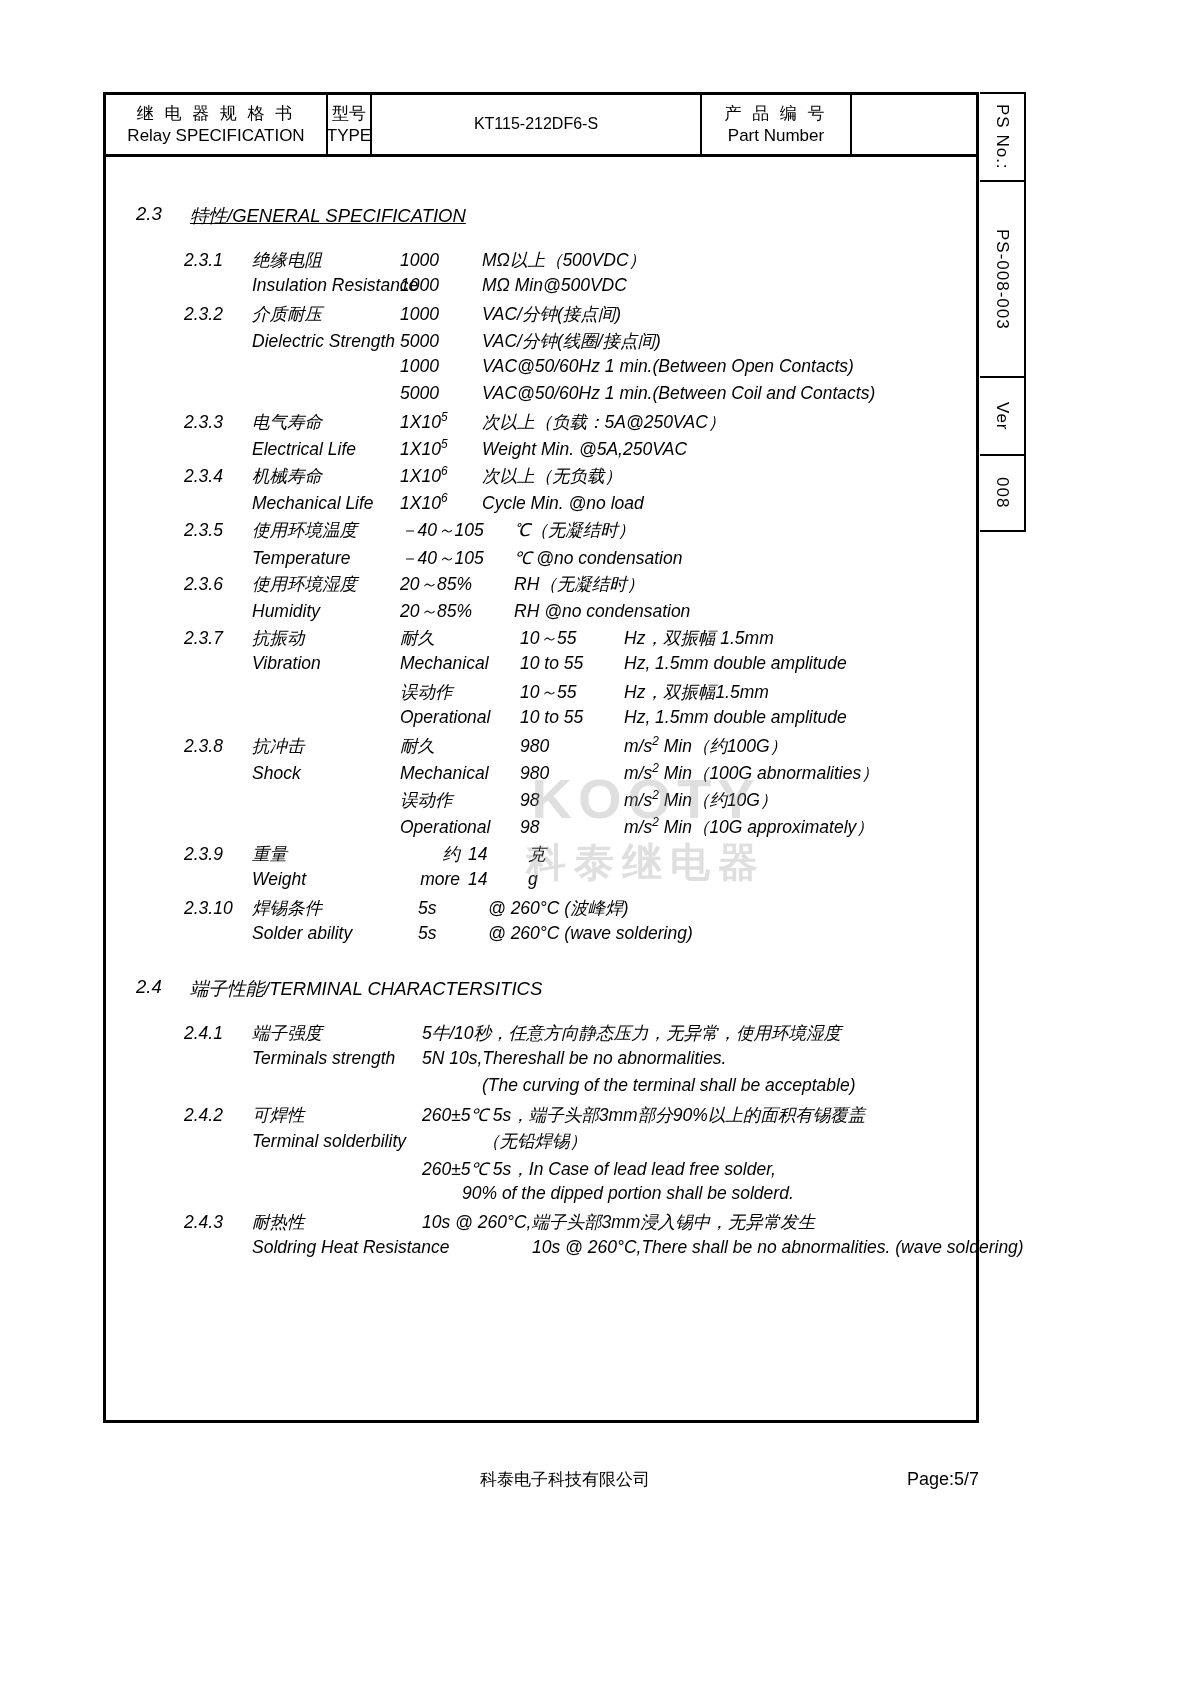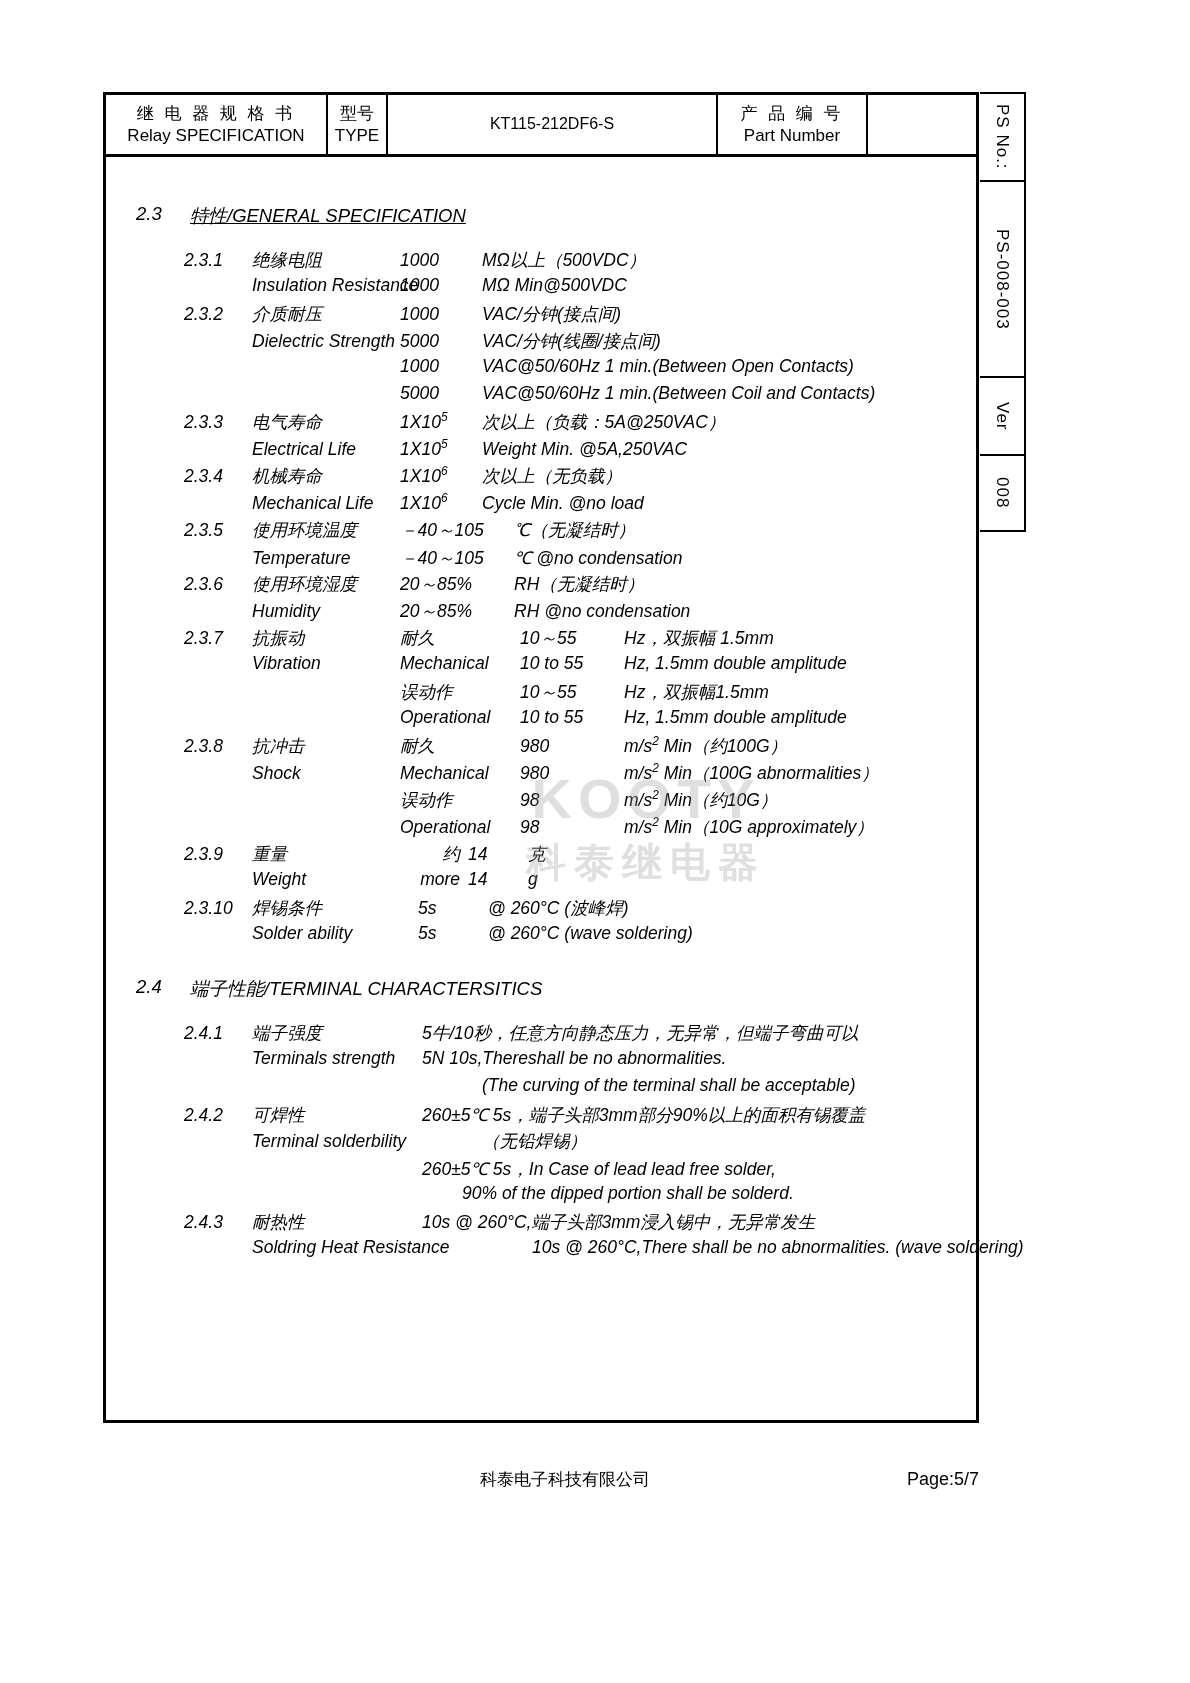--- a/index.html
+++ b/index.html
@@ -44,21 +44,21 @@
     display: flex;
     flex-direction: column;
     align-items: center;
     justify-content: center;
     border-right: 2px solid #000;
     font-size: 17px;
     line-height: 1.28;
   }
   .hdr-cell:last-child { border-right: none; }
   .hdr-c1 { width: 222px; }
-  .hdr-c2 { width: 60px; }
+  .hdr-c2 { width: 44px; }
   .hdr-c3 { width: 330px; }
   .hdr-c4 { width: 150px; }
   .hdr-c5 { width: 108px; border-right: none; }
   .cn-spaced { letter-spacing: 3px; }
   .hdr-type { font-size: 16px; font-weight: normal; }
 
   
   .sidetabs {
     position: absolute;
     left: 980px;
@@ -381,21 +381,21 @@
       <div class="sec-title sec24">
         <span class="sec-num">2.4</span>
         <span class="sec-label nounder">端子性能/TERMINAL CHARACTERSITICS</span>
       </div>
 
       <div class="rows" style="margin-top:18px">
 
         <div class="row">
           <span class="c-num">2.4.1</span>
           <span class="c-name">端子强度</span>
-          <span class="c-wide" style="padding-left:22px">5牛/10秒，任意方向静态压力，无异常，但端子弯曲可以</span>
+          <span class="c-wide" style="padding-left:22px">5牛/10秒，任意方向静态压力，无异常，使用环境湿度</span>
         </div>
         <div class="row">
           <span class="c-num"></span>
           <span class="c-name">Terminals strength</span>
           <span class="c-wide" style="padding-left:22px">5N 10s,Thereshall be no abnormalities.</span>
         </div>
         <div class="row">
           <span class="c-num"></span>
           <span class="c-name"></span>
           <span class="c-wide" style="padding-left:82px">(The curving of the terminal shall be acceptable)</span>

